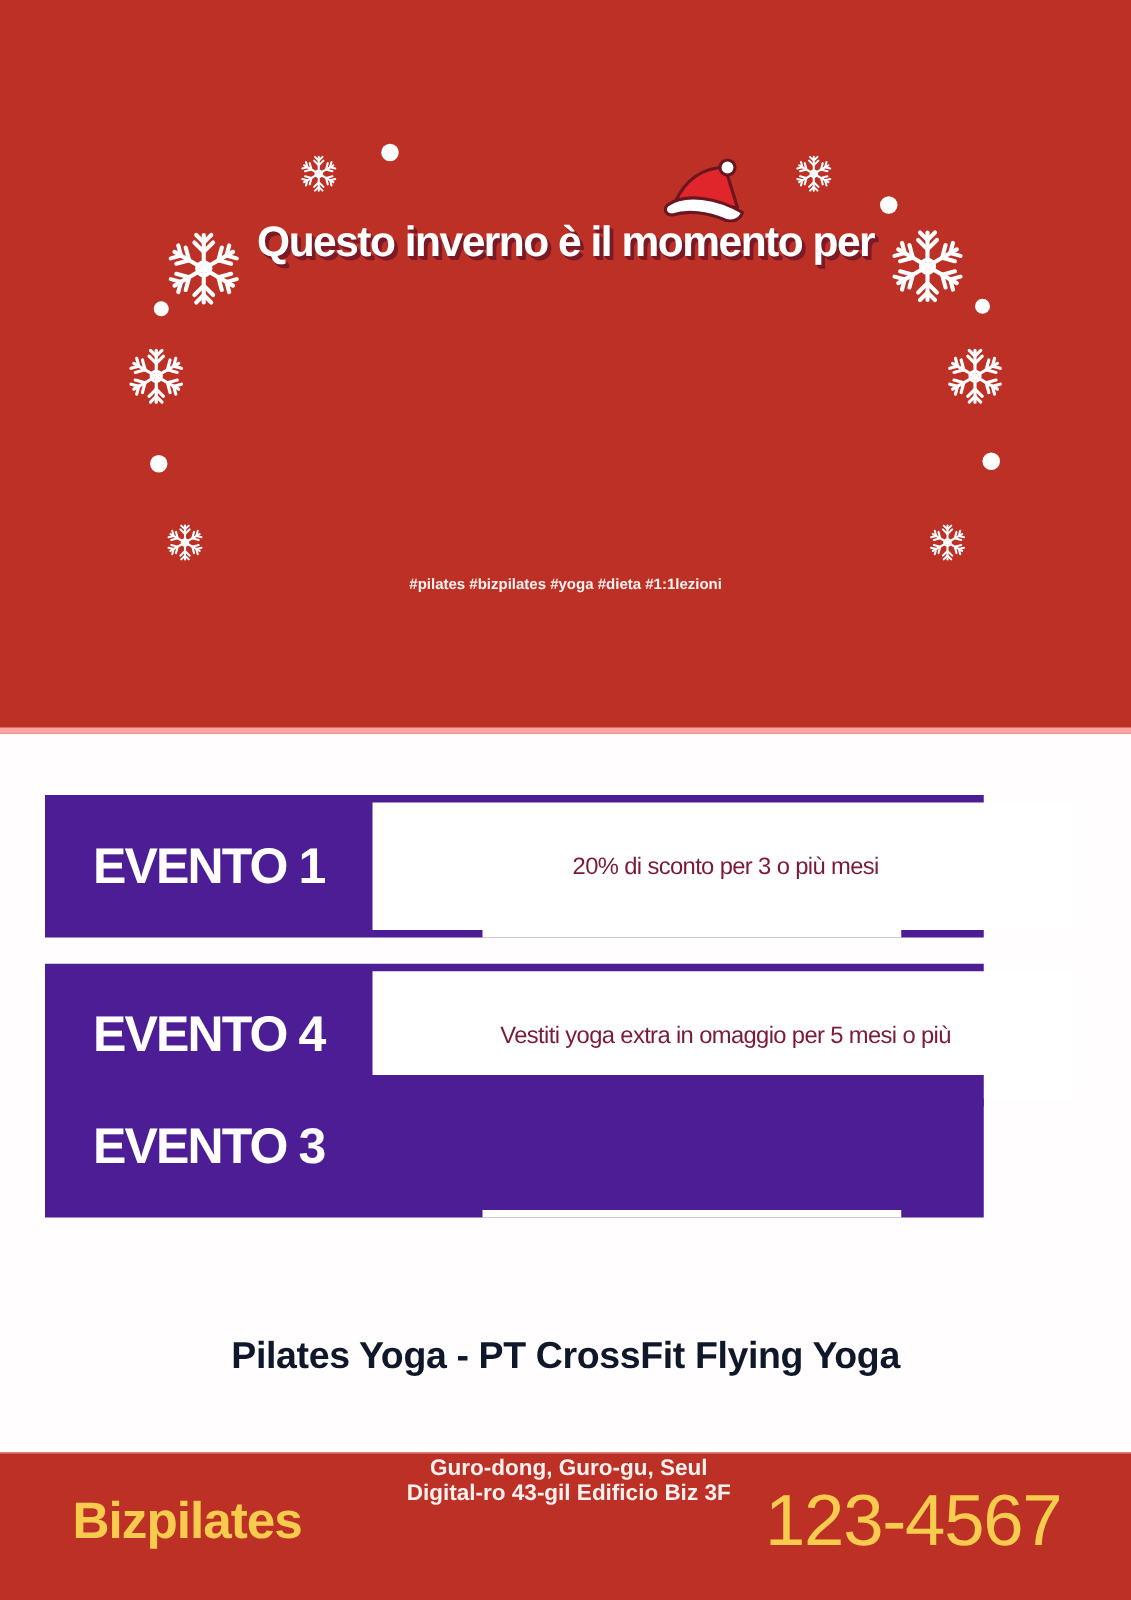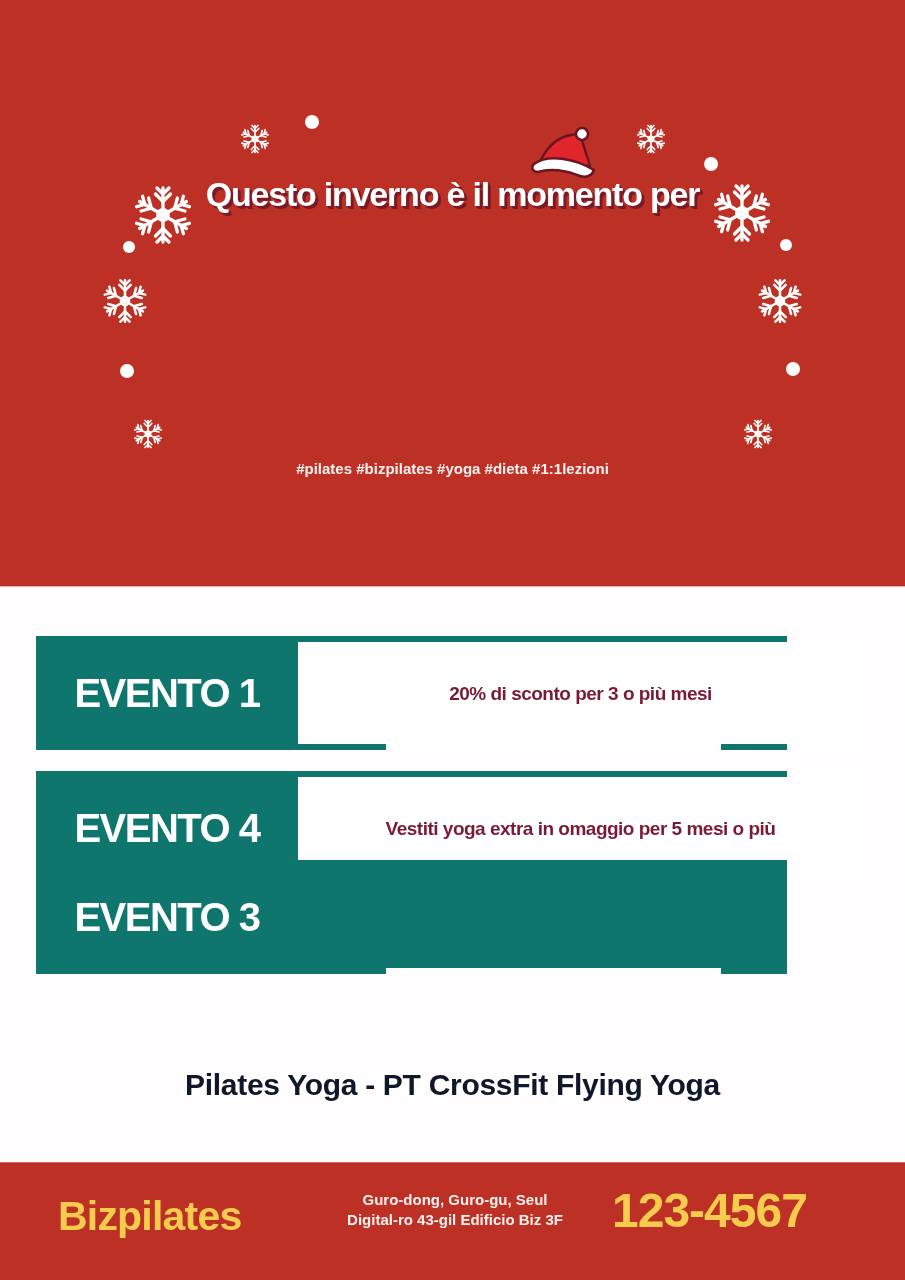--- a/index.html
+++ b/index.html
@@ -1,38 +1,38 @@
 <!DOCTYPE html>
 <html><head>
 <meta charset="utf-8">
 <style>
   * { box-sizing: border-box; margin: 0; padding: 0; }
   html, body { width: 905px; height: 1280px; background: #fffdfd; overflow: hidden; }
   body { position: relative; font-family: "Liberation Sans", sans-serif; }
 
-  .hero { position: absolute; left: 0; top: 0; width: 905px; height: 587px; background: #bd3025; border-bottom: 1px solid #fca5a5; }
+  .hero { position: absolute; left: 0; top: 0; width: 905px; height: 587px; background: #bd3025; border-bottom: 5px solid #fca5a5; }
   .title { position: absolute; left: 0; top: 172px; width: 905px; text-align: center; color: #ffffff; font-weight: bold; font-size: 34px; line-height: 45px; letter-spacing: -1.2px;
     text-shadow: 3px 3px 0 #7a1a26, 2px 2px 0 #7a1a26, 1px 1px 0 #7a1a26; }
-  .hashtags { position: absolute; left: 0; top: 460px; width: 905px; text-align: center; color: #fdf1ef; font-weight: bold; font-size: 15px; }
+  .hashtags { position: absolute; left: 0; top: 460px; width: 905px; text-align: center; color: #fdf1ef; font-weight: bold; font-size: 12px; }
 
   .dot { position: absolute; width: 14px; height: 14px; border-radius: 50%; background: #ffffff; }
   .flake { position: absolute; }
   .hat { position: absolute; left: 528px; top: 122px; width: 70px; height: 56px; }
 
-  .event { position: absolute; left: 36px; width: 751px; height: 114px; background: #0f766e; }
+  .event { position: absolute; left: 36px; width: 751px; height: 114px; background: #4c1d95; }
   .event .label { position: absolute; left: 0; top: 0; width: 262px; height: 114px; display: flex; align-items: center; justify-content: center; color: #ffffff; font-weight: bold; font-size: 40px; letter-spacing: -1.5px; }
-  .event .panel { position: absolute; left: 262px; top: 6px; width: 565px; height: 102px; background: #ffffff; display: flex; align-items: center; justify-content: center; text-align: center; color: #7b1a34; font-weight: bold; font-size: 19px; line-height: 27px; letter-spacing: -0.5px; padding: 0 40px; }
+  .event .panel { position: absolute; left: 262px; top: 6px; width: 565px; height: 102px; background: #ffffff; display: flex; align-items: center; justify-content: center; text-align: center; color: #7b1a34; font-weight: normal; font-size: 19px; line-height: 27px; letter-spacing: -0.5px; padding: 0 40px; }
   .event .gap { position: absolute; left: 350px; top: 108px; width: 335px; height: 6px; background: #ffffff; }
 
   .tagline { position: absolute; left: 0; top: 1068px; width: 905px; text-align: center; color: #0f172a; font-weight: bold; font-size: 30px; letter-spacing: -0.3px; }
 
   .footer { position: absolute; left: 0; top: 1162px; width: 905px; height: 118px; background: #bd3025; border-top: 1px solid #d76c63; }
   .brand { position: absolute; left: 42px; top: 1193px; color: #f7cc4e; font-weight: bold; font-size: 41px; letter-spacing: -0.8px; margin-left: 16px; }
-  .address { position: absolute; left: 310px; top: 1190px; width: 290px; text-align: center; color: #fdf1ef; font-weight: bold; font-size: 15px; line-height: 20px; }
-  .phone { position: absolute; left: 612px; top: 1183px; color: #f7cc4e; font-weight: bold; font-size: 48px; letter-spacing: -1px; }
+  .address { position: absolute; left: 310px; top: 1164px; width: 290px; text-align: center; color: #fdf1ef; font-weight: bold; font-size: 18px; line-height: 20px; }
+  .phone { position: absolute; left: 612px; top: 1183px; color: #f7cc4e; font-weight: normal; font-size: 58px; letter-spacing: -1px; }
 </style>
 </head>
 <body>
 
 <svg width="0" height="0" style="position:absolute">
   <defs>
     <g id="flake-shape" stroke="#ffffff" stroke-width="2.2" stroke-linecap="round" fill="none">
       <g id="arm">
         <line x1="0" y1="0" x2="0" y2="-18"></line>
         <line x1="0" y1="-9" x2="-5" y2="-14"></line>

